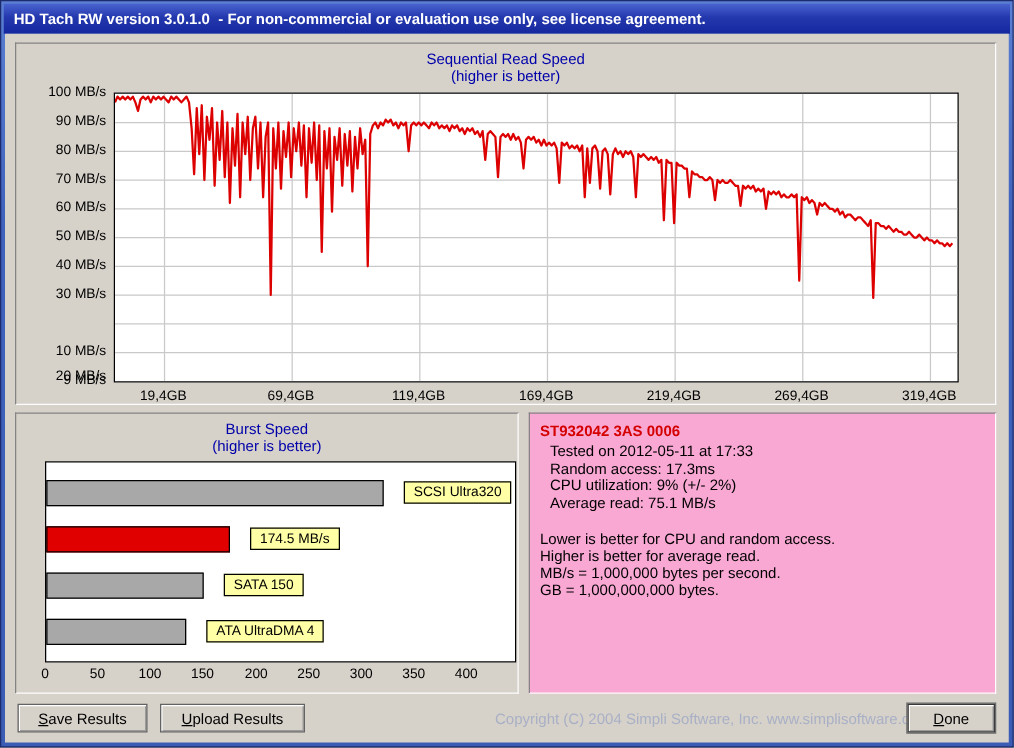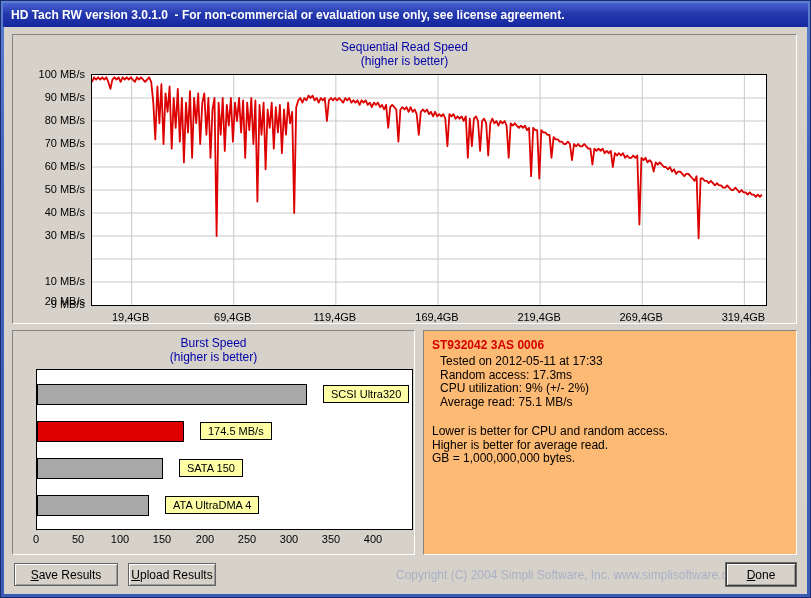--- a/index.html
+++ b/index.html
@@ -13,21 +13,21 @@
   .titlebar{
     position:absolute;left:3px;top:3px;width:805px;height:24px;
     background:linear-gradient(180deg,#4a63d0 0%,#2438ae 45%,#16279e 100%);
     color:#fff;font-size:12px;font-weight:bold;line-height:24px;padding-left:8px;
   }
   .title-text{white-space:pre;}
   .client{position:absolute;left:4px;top:27px;width:803px;height:567px;background:#d6d2ca;}
   .panel{position:absolute;background:#d6d2ca;border:1px solid;border-color:#848484 #fdfdfd #fdfdfd #848484;}
   #seq-panel{left:8px;top:7px;width:785px;height:290px;}
   #burst-panel{left:8px;top:303px;width:403px;height:225px;}
-  #info-panel{left:419px;top:303px;width:374px;height:225px;background:#fdba74;padding:6px 8px;}
+  #info-panel{left:419px;top:303px;width:374px;height:225px;background:#f9a8d4;padding:6px 8px;}
   .chart-title{position:absolute;top:5px;left:0;right:0;text-align:center;color:#0000aa;font-size:12px;}
   .chart-subtitle{position:absolute;top:19px;left:0;right:0;text-align:center;color:#0000aa;font-size:12px;}
   .plot{position:absolute;background:#fff;border:1px solid #000;}
   #seq-plot{left:78px;top:39px;width:676px;height:232px;}
   #burst-plot{left:23px;top:38px;width:377px;height:161px;padding-left:32px;}
   .ytick{position:absolute;left:2px;width:70px;text-align:right;font-size:11px;color:#000;}
   .xtick{position:absolute;width:80px;text-align:center;font-size:11px;color:#000;top:276px;}
   .btick{position:absolute;width:30px;text-align:center;font-size:11px;color:#000;top:202px;}
   .bar{position:absolute;left:0;height:21px;border:1px solid #000;}
   .bar-label{position:absolute;border:1px solid #000;font-size:11px;padding:2px 7px;white-space:nowrap;color:#000;}
@@ -36,21 +36,21 @@
   .notes{margin-top:16px;}
   .note{font-size:12px;line-height:13.5px;color:#000;}
   .btn{
     position:absolute;top:536px;height:23px;background:#d6d2ca;
     border:1px solid #636363;
     box-shadow:inset 1px 1px 0 #ffffff, inset -1px -1px 0 #9b9b9b;
     font-family:"Liberation Sans",sans-serif;font-size:12px;color:#000;
     cursor:default;padding:0;
   }
   #btn-save{left:10px;width:104px;}
-  #btn-upload{left:124px;width:88px;}
+  #btn-upload{left:124px;width:116px;}
   #btn-compare{left:243px;width:146px;}
   #btn-done{left:722px;width:70px;border:1px solid #3a3a3a;box-shadow:0 0 0 1px #6a6a6a, inset 1px 1px 0 #ffffff, inset -1px -1px 0 #9b9b9b;}
   .copyright{position:absolute;left:392px;top:541px;font-size:12px;color:#a9b0c6;}
 </style>
 </head>
 <body>
 
 <div class="screen">
   <div class="titlebar">
     <span class="title-text">HD Tach RW version 3.0.1.0  - For non-commercial or evaluation use only, see license agreement.</span>
@@ -127,20 +127,21 @@
 
     <div class="panel" id="info-panel">
       <div class="drive-name">ST932042 3AS 0006</div>
       <div class="stat">Tested on 2012-05-11 at 17:33</div>
       <div class="stat">Random access: 17.3ms</div>
       <div class="stat">CPU utilization: 9% (+/- 2%)</div>
       <div class="stat">Average read: 75.1 MB/s</div>
       <div class="notes">
         <div class="note">Lower is better for CPU and random access.</div>
         <div class="note">Higher is better for average read.</div>
+        <div class="note">MB/s = 1,000,000 bytes per second.</div>
         <div class="note">GB = 1,000,000,000 bytes.</div>
       </div>
     </div>
 
     <button class="btn" id="btn-save"><u>S</u>ave Results</button>
     <button class="btn" id="btn-upload"><u>U</u>pload Results</button>
     <div class="copyright">Copyright (C) 2004 Simpli Software, Inc. www.simplisoftware.com</div>
     <button class="btn" id="btn-done"><u>D</u>one</button>
 
   </div>

